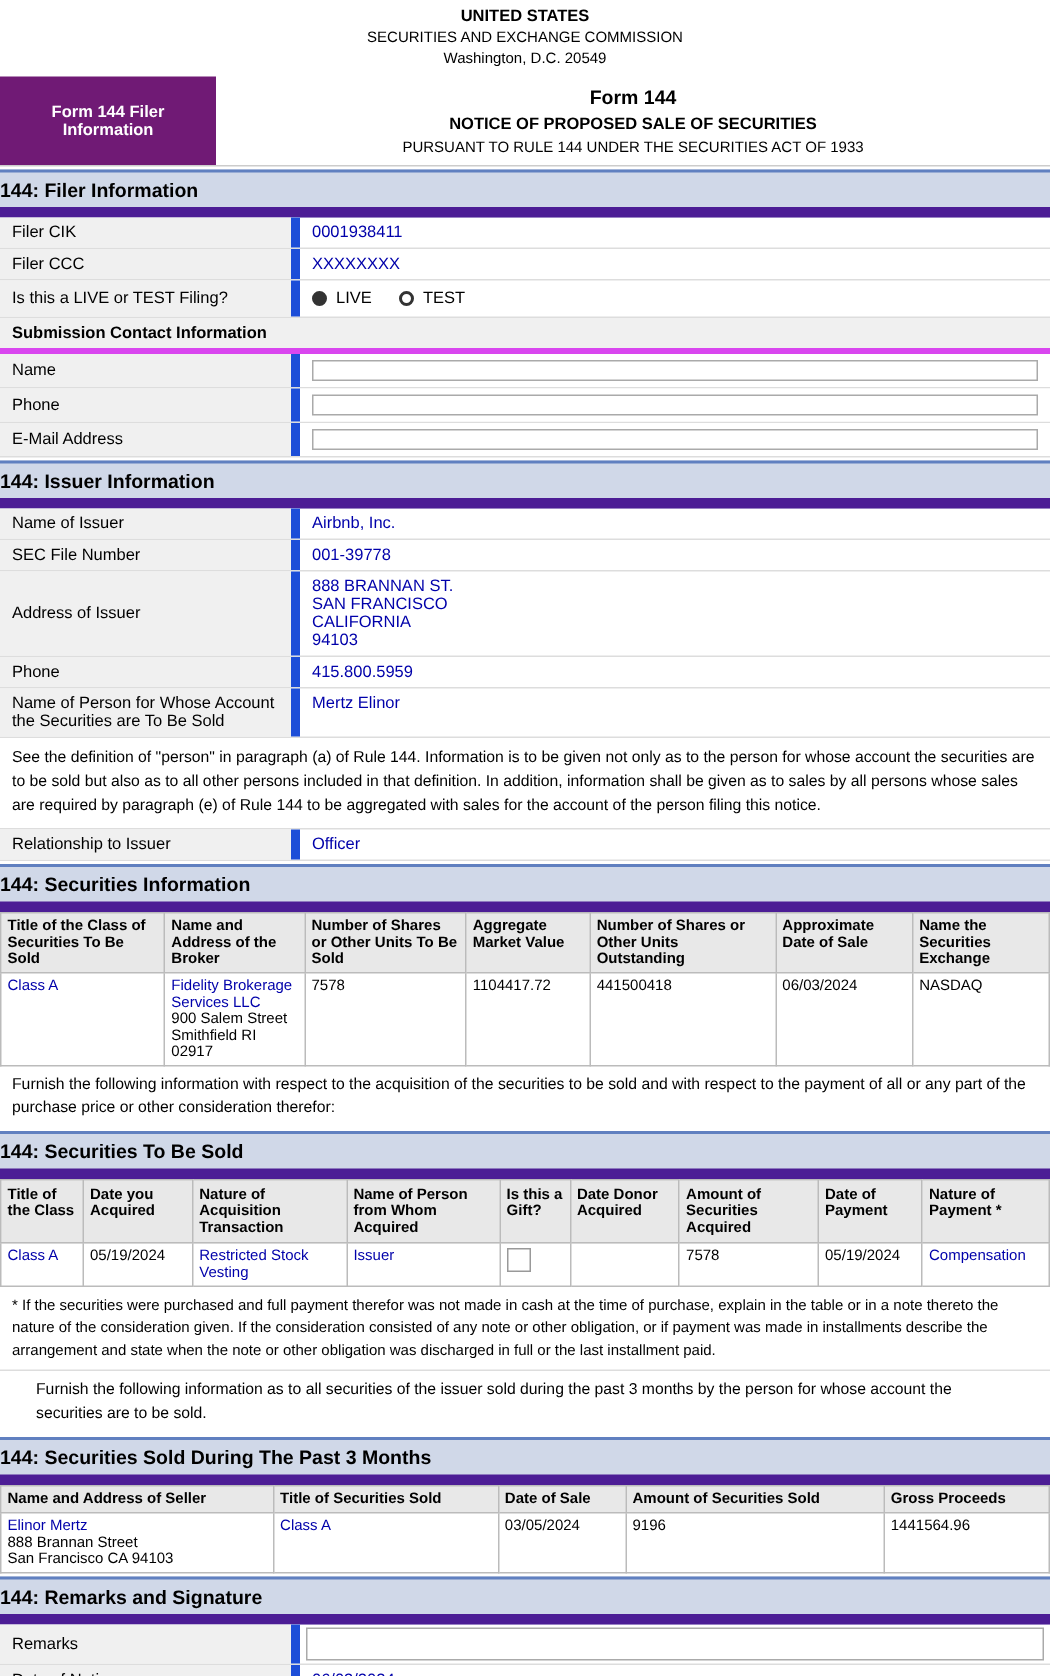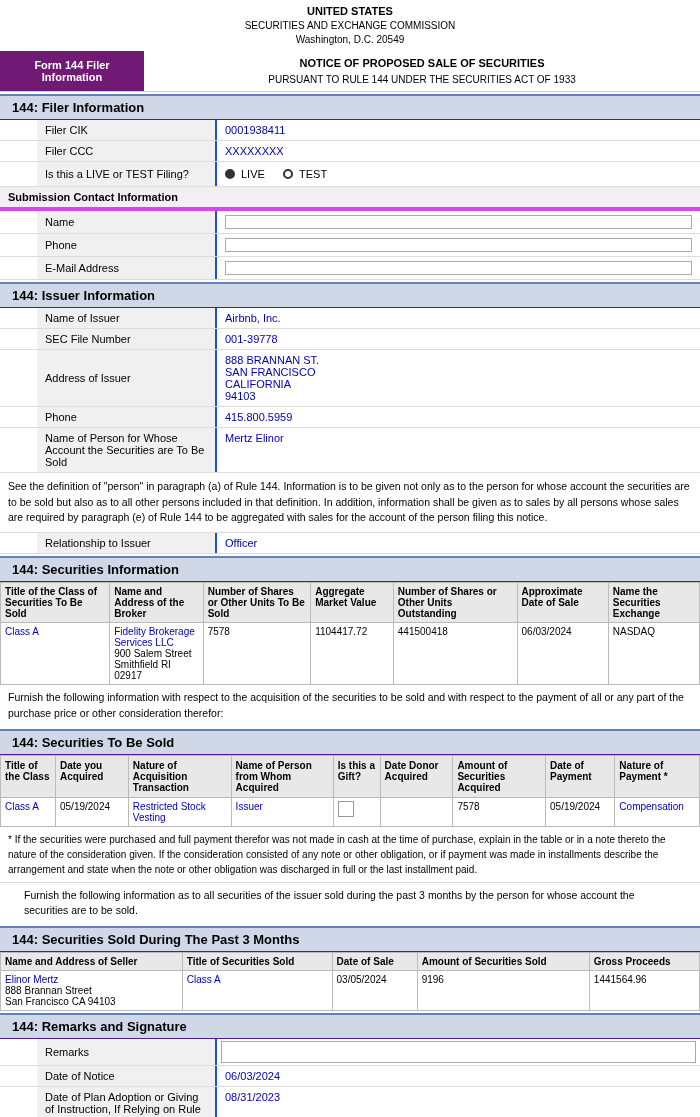--- a/index.html
+++ b/index.html
@@ -7,24 +7,24 @@
 
     .header-top { background: #fff; text-align: center; padding: 4px 0; font-size: 10px; line-height: 1.4; }
     .header-top .title { font-weight: bold; font-size: 11px; }
 
     .header-row { display: flex; border-bottom: 1px solid #ccc; }
     .header-left { background: #701a75; color: #fff; font-weight: bold; font-size: 11px; padding: 6px 10px; width: 144px; display: flex; align-items: center; justify-content: center; text-align: center; flex-shrink: 0; }
     .header-right { flex: 1; text-align: center; padding: 4px 6px; font-size: 10px; line-height: 1.5; }
     .header-right .form-num { font-weight: bold; font-size: 13px; }
     .header-right .notice { font-weight: bold; font-size: 11px; }
 
-    .section-header { background: #d0d8e8; font-weight: bold; font-size: 13px; padding: 4px 12px; border-top: 2px solid #6080c0; border-bottom: 1px solid #4c1d95; margin-top: 2px; }
+    .section-header { background: #d0d8e8; font-weight: bold; font-size: 13px; padding: 4px 0; border-top: 2px solid #6080c0; border-bottom: 7px solid #4c1d95; margin-top: 2px; }
 
     .field-row { display: flex; border-bottom: 1px solid #ddd; align-items: stretch; }
-    .field-label { width: 180px; background: #f0f0f0; padding: 4px 8px; font-size: 11px; flex-shrink: 0; border-right: 2px solid #1d4ed8; display: flex; align-items: center; margin-left: 37px; }
+    .field-label { width: 200px; background: #f0f0f0; padding: 4px 8px; font-size: 11px; flex-shrink: 0; border-right: 6px solid #1d4ed8; display: flex; align-items: center; }
     .field-value { flex: 1; padding: 4px 8px; font-size: 11px; color: #00a; }
     .field-value.black { color: #000; }
 
     .submission-contact { padding: 4px 8px; background: #f0f0f0; font-weight: bold; font-size: 11px; border-bottom: 4px solid #d946ef; }
 
     .radio-row { display: flex; align-items: center; gap: 6px; padding: 2px 0; }
     .radio-dot { display: inline-block; width: 10px; height: 10px; border-radius: 50%; border: 2px solid #333; background: #333; vertical-align: middle; }
     .radio-empty { display: inline-block; width: 10px; height: 10px; border-radius: 50%; border: 2px solid #333; background: #fff; vertical-align: middle; }
 
     .info-text { padding: 6px 8px; font-size: 10.5px; line-height: 1.5; border-bottom: 1px solid #ddd; }
@@ -59,20 +59,21 @@
 
 <div class="header-top">
   <div class="title">UNITED STATES</div>
   <div>SECURITIES AND EXCHANGE COMMISSION</div>
   <div>Washington, D.C. 20549</div>
 </div>
 
 <div class="header-row">
   <div class="header-left">Form 144 Filer Information</div>
   <div class="header-right">
+    <div class="form-num">Form 144</div>
     <div class="notice">NOTICE OF PROPOSED SALE OF SECURITIES</div>
     <div>PURSUANT TO RULE 144 UNDER THE SECURITIES ACT OF 1933</div>
   </div>
 </div>
 
 <div class="section-header">144: Filer Information</div>
 
 <div class="field-row">
   <div class="field-label">Filer CIK</div>
   <div class="field-value">0001938411</div>

